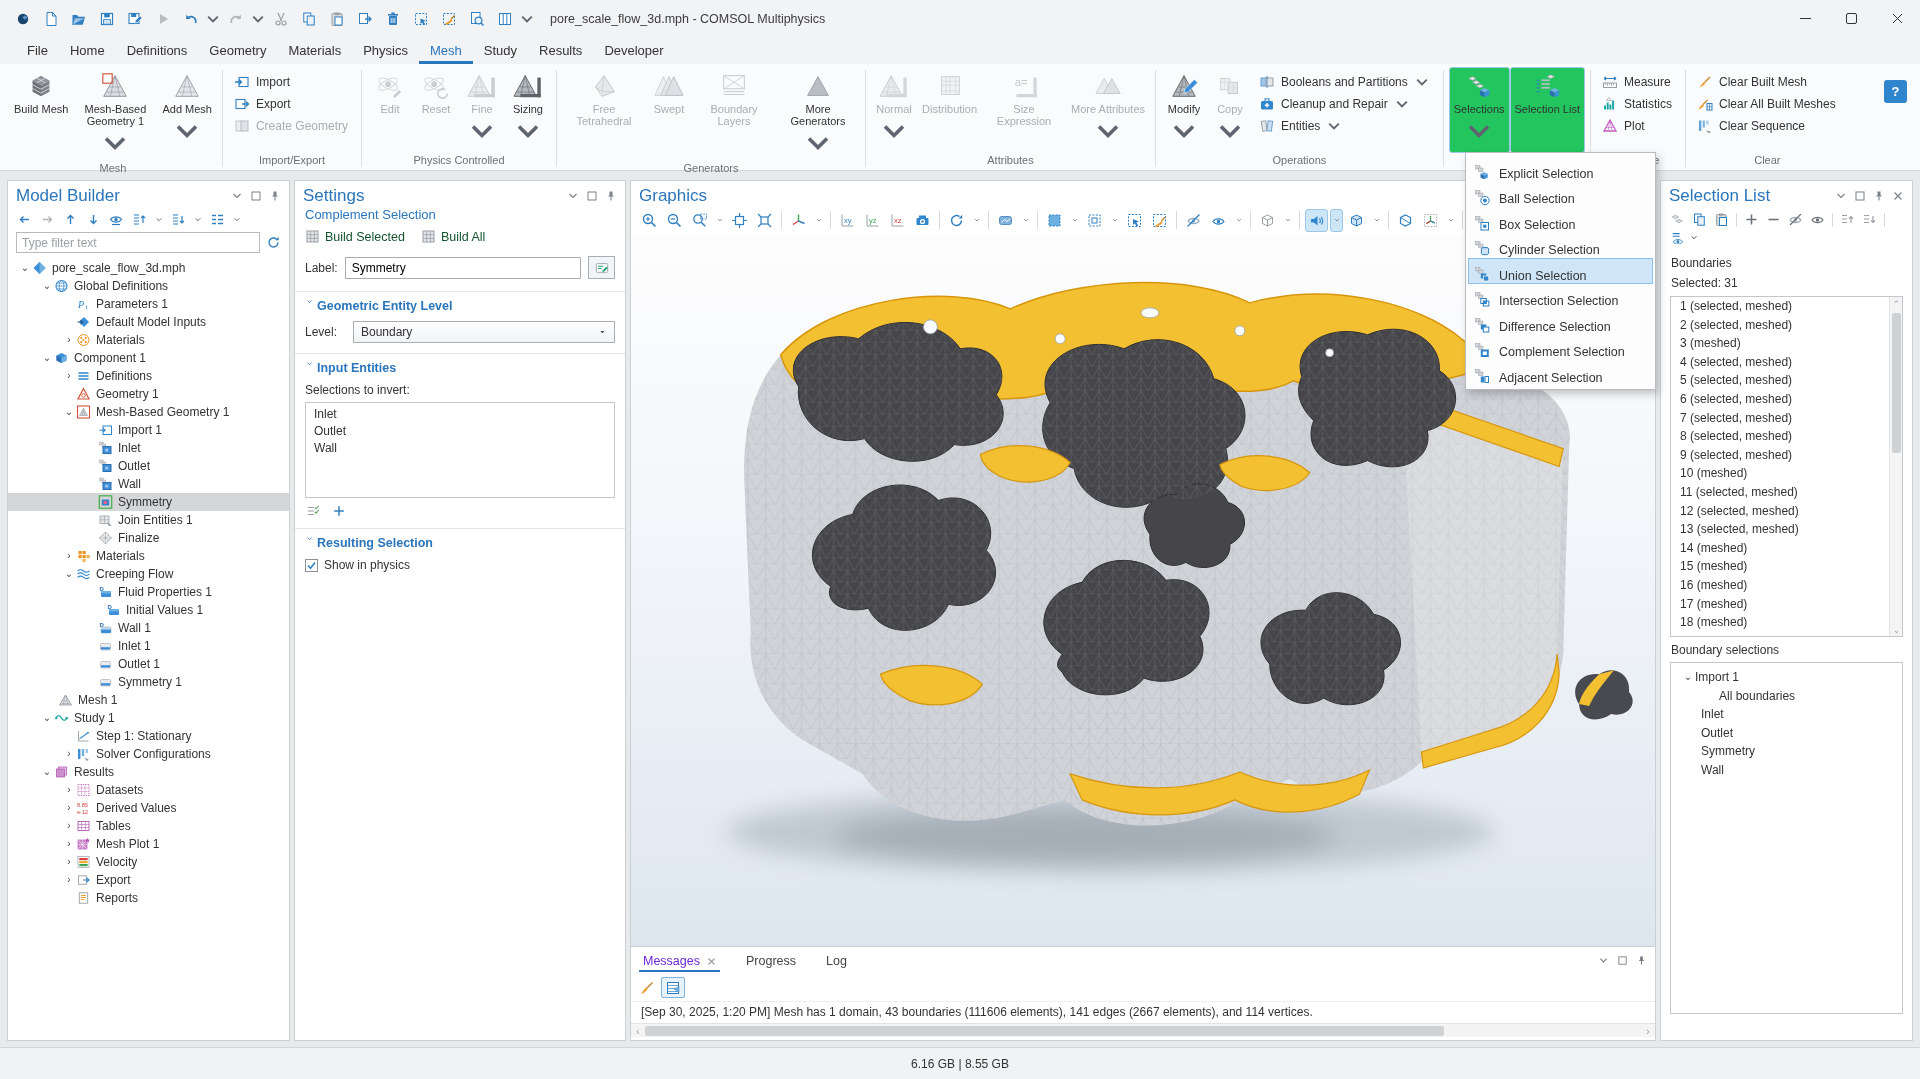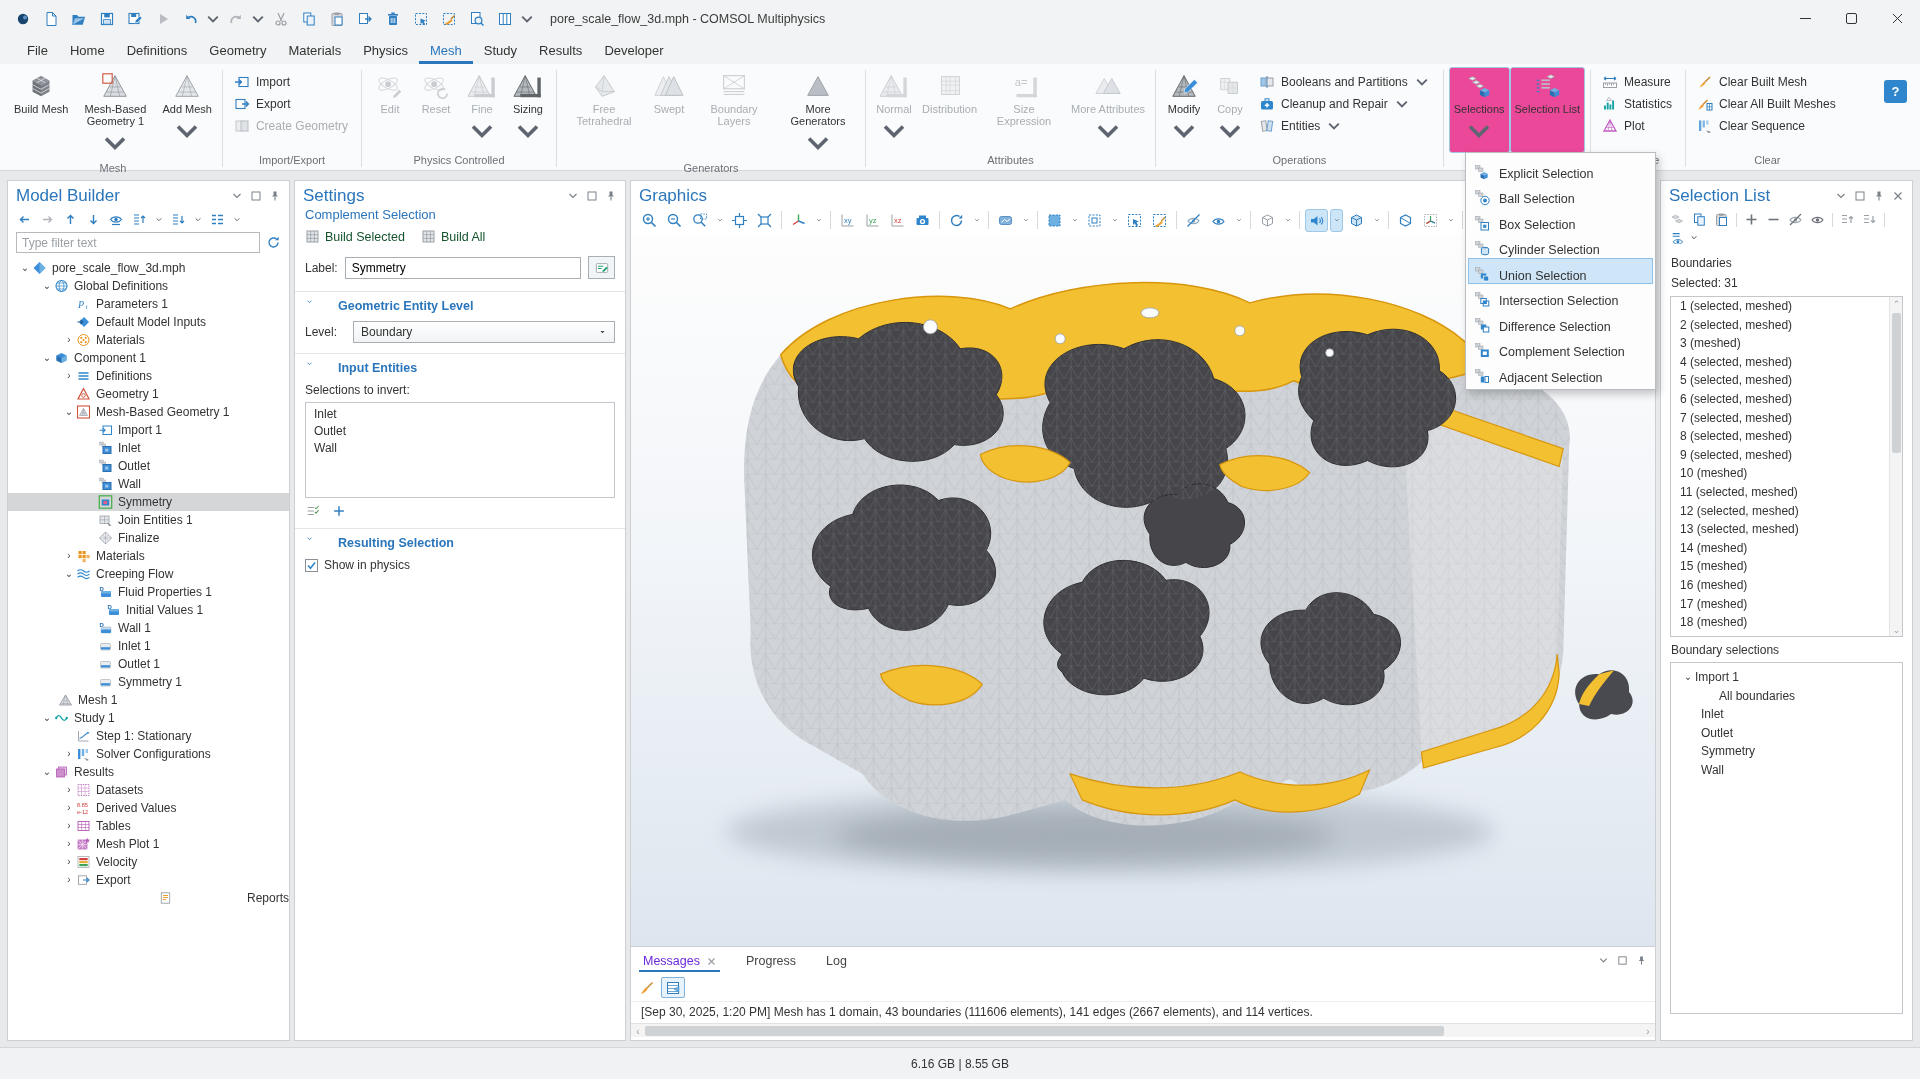--- a/index.html
+++ b/index.html
@@ -23,21 +23,21 @@
   .mitem.active{color:#2a77bd;border-bottom:3px solid #2a77bd;padding-bottom:3px}
   .helpbtn{position:absolute;right:13px;top:80px;width:23px;height:23px;background:#2f86cc;color:#fff;border-radius:3px;display:flex;align-items:center;justify-content:center;font-size:13px;font-weight:bold;z-index:5}
   
   .ribbon{position:absolute;left:0;top:64px;width:1920px;height:107px;background:#fafbfc;border-bottom:1px solid #d6d9db;display:flex;align-items:stretch;padding:3px 4px 0 6px}
   .rgroup{display:flex;flex-direction:column;padding:0 3px}
   .rbody{display:flex;flex:1;align-items:stretch}
   .rlabel{height:17px;text-align:center;font-size:11px;color:#6a7076;line-height:15px;white-space:nowrap}
   .rsep{width:1px;background:#dcdee1;margin:3px 2px 3px}
   .bigbtn{min-width:46px;max-width:84px;padding:3px 4px 0;display:flex;flex-direction:column;align-items:center;border:1px solid transparent;border-radius:3px;font-size:11px;line-height:12px;text-align:center;color:#333;cursor:default}
   .bigbtn .ic{width:30px;height:30px;margin-bottom:2px}
-  .bigbtn.sel{background:#ec4899;border-color:#9fc7e8}
+  .bigbtn.sel{background:#22c55e;border-color:#9fc7e8}
   .bigbtn.dis{color:#a8aeb3}
   .bigbtn .caret{margin-top:1px}
   .caret{width:9px;height:6px;display:inline-flex}
   .smallcol{display:flex;flex-direction:column;gap:6px;padding:7px 8px 0 6px}
   .smallbtn{display:flex;align-items:center;gap:6px;font-size:12px;color:#333;white-space:nowrap;cursor:default}
   .smallbtn.dis{color:#a8aeb3}
   .smallbtn .ic{width:16px;height:16px}
   
   .panel{position:absolute;top:180px;height:861px;background:#fff;border:1px solid #ccd0d3}
   #mb-panel{left:7px;width:283px}
@@ -66,21 +66,21 @@
   .ssub{padding:0 10px;font-size:13px;color:#2b76bb}
   .buildrow{display:flex;gap:16px;padding:7px 10px 8px}
   .buildbtn{display:flex;align-items:center;gap:5px;font-size:12.5px;color:#14532d;cursor:default}
   .buildbtn .ic{width:15px;height:15px}
   .labelrow{display:flex;align-items:center;gap:7px;padding:4px 10px 12px}
   .labelrow label{font-size:12px}
   .labelrow input{flex:1;height:22px;border:1px solid #a9aeb3;font-family:inherit;font-size:12px;padding:0 6px}
   .renbtn{width:27px;height:23px;border:1px solid #a9aeb3;background:#f2f5f8;display:flex;align-items:center;justify-content:center}
   .renbtn .ic{width:16px;height:14px}
   .section{border-top:1px solid #e3e6e9;padding:7px 10px 10px}
-  .sectitle{display:flex;align-items:flex-start;gap:24px;color:#2b76bb;font-weight:bold;font-size:12.5px;margin-bottom:8px}
+  .sectitle{display:flex;align-items:flex-start;gap:3px;color:#2b76bb;font-weight:bold;font-size:12.5px;margin-bottom:8px}
   .sectitle .ic{width:9px;height:6px}
   .fieldrow{display:flex;align-items:center;gap:8px}
   .fieldrow .cap{width:40px;font-size:12px;flex:none}
   .combo{flex:1;height:22px;border:1px solid #a9aeb3;background:linear-gradient(#fefefe,#f1f3f5);display:flex;align-items:center;padding:0 7px;font-size:12px}
   .combo .ic{margin-left:auto;width:9px;height:6px}
   .invcap{font-size:12px;margin-bottom:5px}
   .listbox{border:1px solid #c3c7cb;background:#fff;height:96px;padding:3px 0;overflow:hidden}
   .lbitem{padding:0 8px;line-height:17px;font-size:12px;cursor:default}
   .minitools{display:flex;align-items:center;gap:10px;padding:6px 0 0}
   .minitools .ic{width:16px;height:14px}
@@ -1275,21 +1275,21 @@
       <div class="trow" style="padding-left: 54px;">
         <span class="texp">›</span>
         <span class="ic tic">
           <svg viewBox="0 0 14 14">
             <rect x="2" y="2.8" width="8" height="8.5" fill="#fff" stroke="#9aa0a6" stroke-width="0.9"></rect>
             <path d="M6.5 7 h6 M10.3 4.8 L12.5 7 l-2.2 2.2" fill="none" stroke="#2f86cc" stroke-width="1.1"></path>
           </svg>
         </span>
         <span class="tlabel">Export</span>
       </div>
-      <div class="trow" style="padding-left: 68px; justify-content: space-between;">
+      <div class="trow" style="padding-left: 54px;">
         <span class="texp"></span>
         <span class="ic tic">
           <svg viewBox="0 0 14 14">
             <rect x="2.8" y="1.8" width="8.4" height="10.4" fill="#fff" stroke="#9aa0a6" stroke-width="0.9"></rect>
             <path d="M4.5 4.5 h5 M4.5 6.5 h5 M4.5 8.5 h3" stroke="#e8941f" stroke-width="0.9"></path>
           </svg>
         </span>
         <span class="tlabel">Reports</span>
       </div>
     </div>

